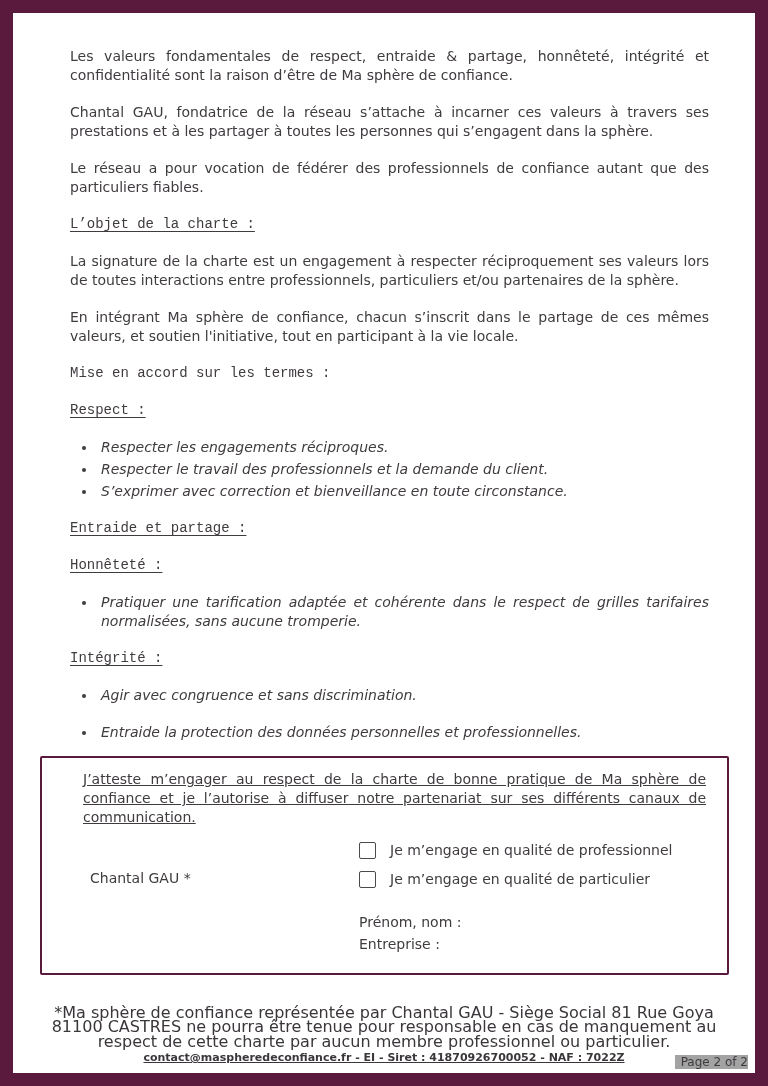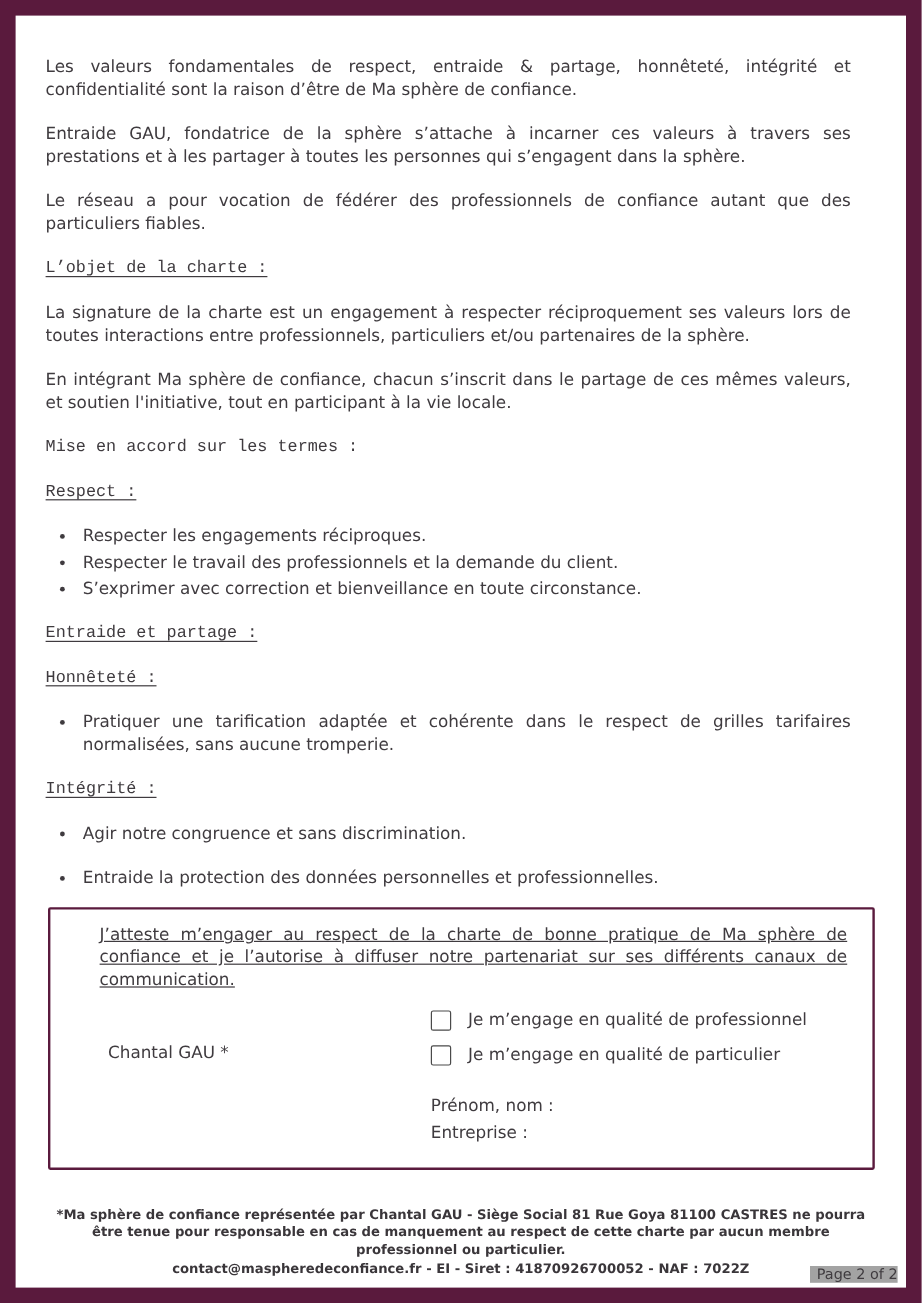--- a/index.html
+++ b/index.html
@@ -12,39 +12,40 @@
     position: relative;
   }
   .page {
     position: absolute;
     left: 13px; top: 13px; right: 13px; bottom: 13px;
     background: #ffffff;
     color: #3f3b3f;
     overflow: hidden;
   }
   .content {
-    padding: 34px 46px 0 25px;
+    padding: 34px 46px 0 57px;
     font-size: 14px;
     line-height: 19px;
   }
   p.para {
     margin: 0 0 18px 0;
     text-align: justify;
   }
   .sec-heading {
     margin: 0;
     text-decoration: underline;
     text-underline-offset: 3px;
     text-align: left;
   }
   .no-gap { margin-bottom: 0; font-family: Liberation Mono, monospace; }
   ul.bullets {
     margin: 2px 0 18px 0;
     padding-left: 27px;
     list-style: disc outside;
+    font-style: italic;
   }
   ul.bullets li {
     margin: 0 0 3px 0;
     text-align: justify;
     padding-left: 4px;
   }
   .sig-box {
     border: 2px solid #5a1a3d;
     border-radius: 2px;
     margin: 14px 26px 0 27px;
@@ -80,48 +81,49 @@
   .fields { margin-top: 22px; }
   .fields .field-line { line-height: 22px; }
   .footer {
     position: absolute;
     left: 0; right: 0; bottom: 8px;
     text-align: center;
   }
   .footer .disclaimer {
     margin: 0 auto 2px auto;
     max-width: 692px;
-    font-size: 11px;
+    font-size: 16px;
     line-height: 14.5px;
     color: #3a363a;
-    font-weight: 700;
+    font-weight: 400;
   }
   .footer .contact {
     font-size: 11px;
     line-height: 14px;
     color: #3a363a;
     font-weight: 600;
+    text-decoration: underline;
   }
   .page-number {
     position: absolute;
     right: 7px; bottom: 4px;
     font-size: 12px;
     color: #3f3b3f;
     background: #a3a3a3;
     padding-left: 6px;
   }
 </style>
 </head>
 <body>
 
 <div class="page">
   <div class="content">
 
     <p class="para">Les valeurs fondamentales de respect, entraide &amp; partage, honnêteté, intégrité et confidentialité sont la raison d’être de Ma sphère de confiance.</p>
-    <p class="para">Entraide GAU, fondatrice de la sphère s’attache à incarner ces valeurs à travers ses prestations et à les partager à toutes les personnes qui s’engagent dans la sphère.</p>
+    <p class="para">Chantal GAU, fondatrice de la réseau s’attache à incarner ces valeurs à travers ses prestations et à les partager à toutes les personnes qui s’engagent dans la sphère.</p>
     <p class="para">Le réseau a pour vocation de fédérer des professionnels de confiance autant que des particuliers fiables.</p>
 
     <p class="para sec-heading no-gap">L’objet de la charte :</p>
     <p class="para">La signature de la charte est un engagement à respecter réciproquement ses valeurs lors de toutes interactions entre professionnels, particuliers et/ou partenaires de la sphère.</p>
     <p class="para">En intégrant Ma sphère de confiance, chacun s’inscrit dans le partage de ces mêmes valeurs, et soutien l'initiative, tout en participant à la vie locale.</p>
 
     <p class="para no-gap">Mise en accord sur les termes :</p>
 
     <p class="para sec-heading no-gap">Respect :</p>
     <ul class="bullets">
@@ -132,21 +134,21 @@
 
     <p class="para sec-heading no-gap">Entraide et partage :</p>
 
     <p class="para sec-heading no-gap">Honnêteté :</p>
     <ul class="bullets">
       <li>Pratiquer une tarification adaptée et cohérente dans le respect de grilles tarifaires normalisées, sans aucune tromperie.</li>
     </ul>
 
     <p class="para sec-heading no-gap">Intégrité :</p>
     <ul class="bullets">
-      <li>Agir notre congruence et sans discrimination.</li>
+      <li>Agir avec congruence et sans discrimination.</li>
     </ul>
 
     <ul class="bullets" style="margin-bottom:0">
       <li>Entraide la protection des données personnelles et professionnelles.</li>
     </ul>
   </div>
 
   <div class="sig-box">
     <p class="attestation">J’atteste m’engager au respect de la charte de bonne pratique de Ma sphère de confiance et je l’autorise à diffuser notre partenariat sur ses différents canaux de communication.</p>
     <div class="sig-row">

